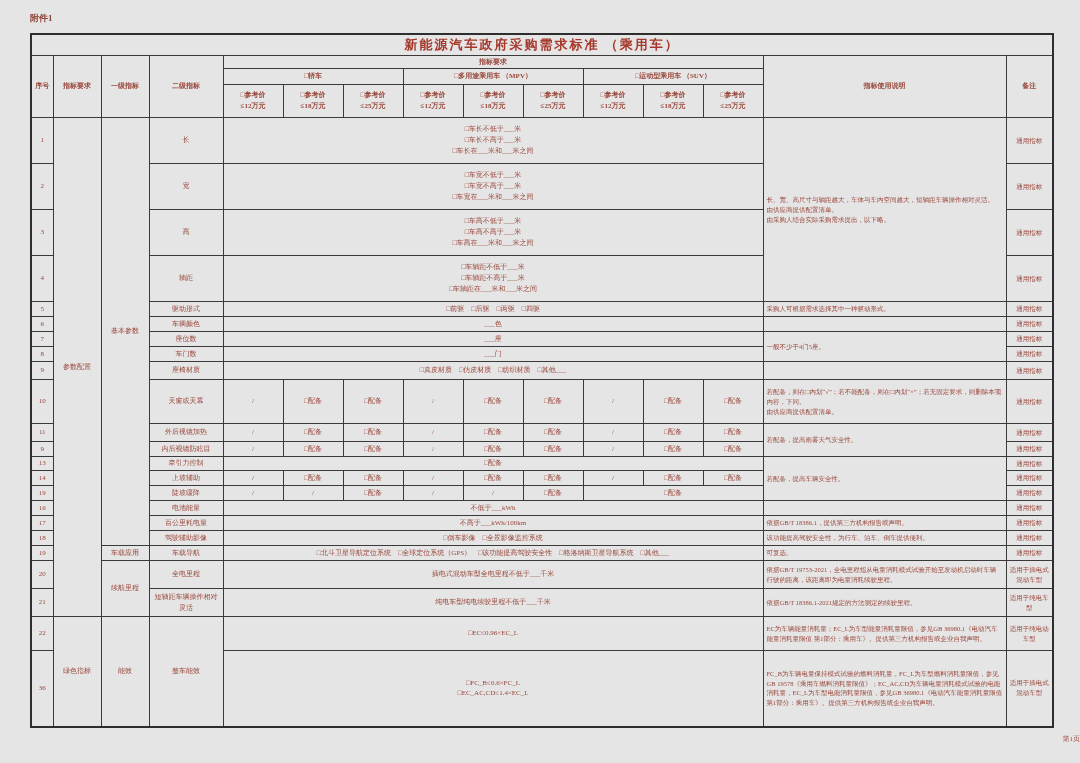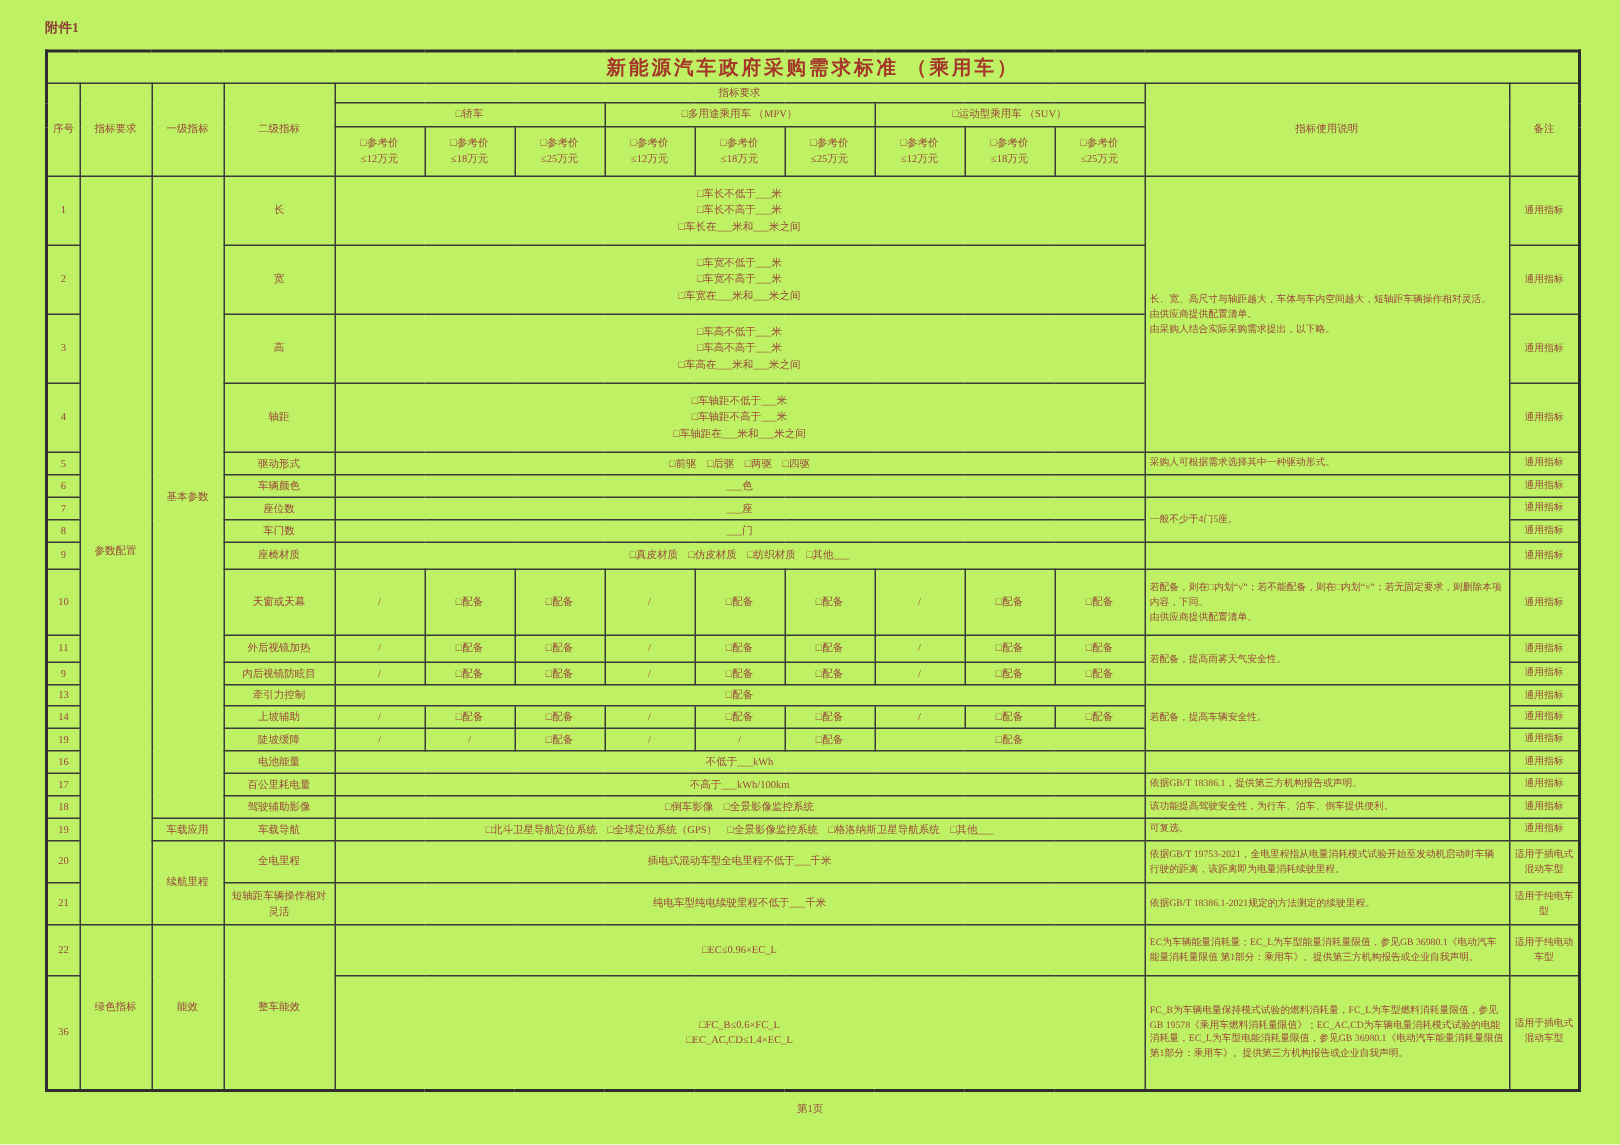--- a/index.html
+++ b/index.html
@@ -1,27 +1,27 @@
 <!DOCTYPE html>
 <html><head>
 <meta charset="utf-8">
 <style>
   html,body{margin:0;padding:0;background:#ffffff;}
-  .page{position:relative;width:1080px;height:763px;background:#bef264;overflow:hidden;
+  .page{position:relative;width:1080px;height:763px;background:#e5e5e5;overflow:hidden;
         font-family:"Liberation Serif","DejaVu Serif",serif;color:#9a473b;}
   .attachment{position:absolute;left:30px;top:12px;font-size:9px;font-weight:bold;color:#8d4437;}
   table.doc{position:absolute;left:30px;top:33px;width:1022px;border-collapse:collapse;
             table-layout:fixed;border:2px solid #2e2e2e;}
   td{border:1px solid #3a3a3a;padding:0 2px;text-align:center;vertical-align:middle;
      font-size:7px;line-height:1.55;white-space:pre-line;overflow:hidden;word-break:break-all;}
   .title-cell{font-size:13px;font-weight:bold;letter-spacing:2px;color:#a5372b;}
-  .hd{font-weight:normal;font-size:7px;}
+  .hd{font-weight:bold;font-size:7px;}
   .u{text-align:left;font-size:6.5px;line-height:1.5;padding:1px 3px;}
   .note{font-size:6.5px;}
-  .footer{position:absolute;left:0;top:734px;width:1080px;text-align:center;font-size:7px;color:#9a473b;}
+  .footer{position:absolute;left:0;top:734px;width:1080px;text-align:right;font-size:7px;color:#9a473b;}
 </style>
 </head>
 <body>
 
 <div class="page">
   <div class="attachment">附件1</div>
 
   <table class="doc">
     <colgroup>
       <col style="width:22px">
@@ -266,21 +266,21 @@
       <td>驾驶辅助影像</td>
       <td colspan="9">□倒车影像　□全景影像监控系统</td>
       <td class="u">该功能提高驾驶安全性，为行车、泊车、倒车提供便利。</td>
       <td class="note">通用指标</td>
     </tr>
 
     <tr style="height:15px">
       <td>19</td>
       <td>车载应用</td>
       <td>车载导航</td>
-      <td colspan="9">□北斗卫星导航定位系统　□全球定位系统（GPS）　□全景影像监控系统　□格洛纳斯卫星导航系统　□其他___</td>
+      <td colspan="9">□北斗卫星导航定位系统　□全球定位系统（GPS）　□该功能提高驾驶安全性　□格洛纳斯卫星导航系统　□其他___</td>
       <td class="u">可复选。</td>
       <td class="note">通用指标</td>
     </tr>
 
     <tr style="height:28px">
       <td>20</td>
       <td rowspan="2">续航里程</td>
       <td>全电里程</td>
       <td colspan="9">插电式混动车型全电里程不低于___千米</td>
       <td class="u">依据GB/T 19753-2021，全电里程指从电量消耗模式试验开始至发动机启动时车辆行驶的距离，该距离即为电量消耗续驶里程。</td>

